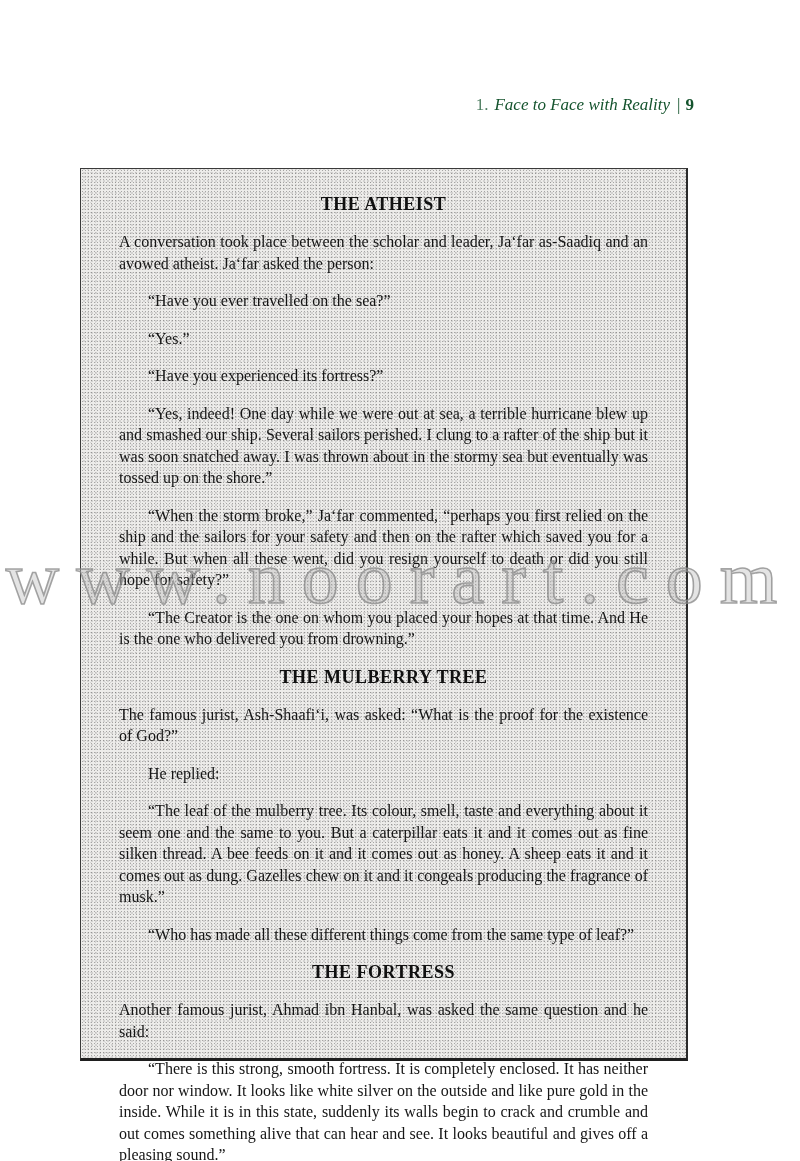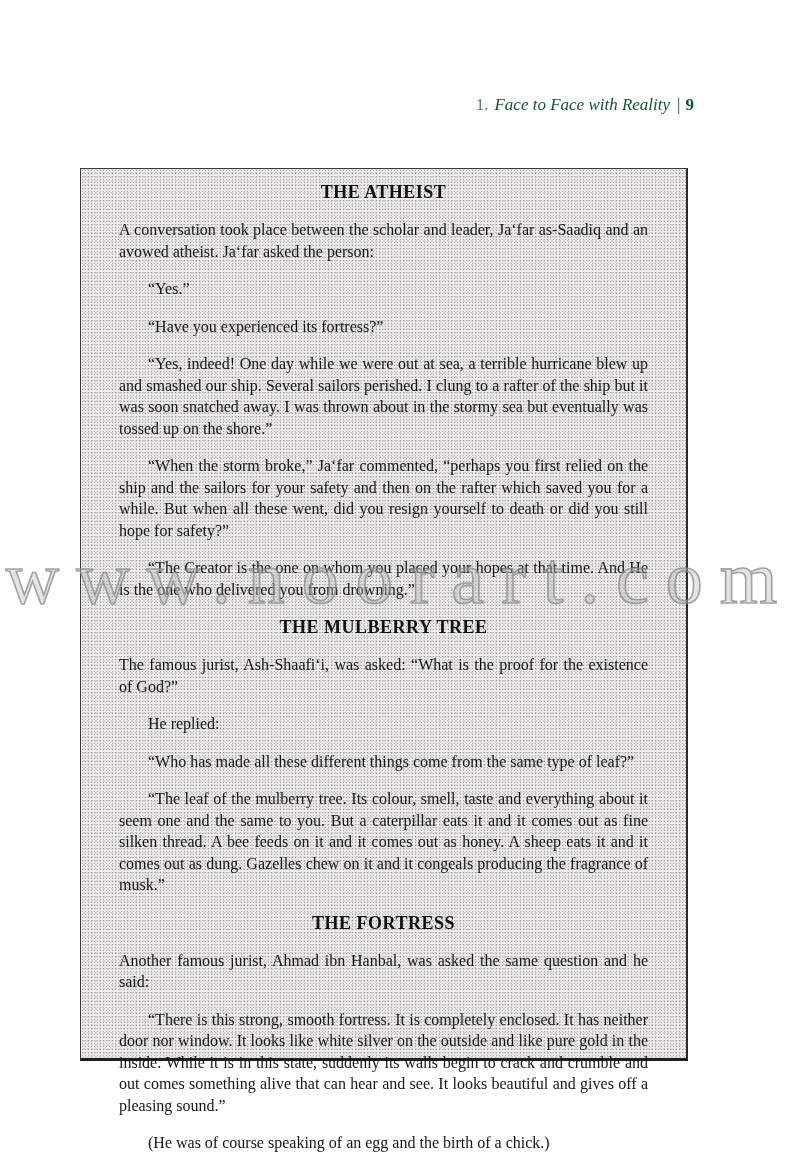--- a/index.html
+++ b/index.html
@@ -47,21 +47,21 @@
 
   .scan-block h2 {
     margin: 16px 0 8px 0;
     font-size: 18px;
     line-height: 22px;
     font-weight: bold;
     text-align: center;
     letter-spacing: 0.5px;
     color: #101010;
   }
-  .scan-block .section:first-child h2 { margin-top: 4px; }
+  .scan-block .section:first-child h2 { margin-top: 16px; }
 
   .scan-block p {
     margin: 16px;
     font-size: 16px;
     line-height: 21.5px;
     text-align: justify;
     color: #151515;
   }
   .scan-block p.indent { text-indent: 29px; }
 
@@ -86,33 +86,34 @@
 
 <div class="running-header">
   <span class="chapter-num">1.</span><span class="title">Face to Face with Reality</span><span class="sep">|</span><span class="pagenum">9</span>
 </div>
 
 <div class="scan-block">
 
   <div class="section">
     <h2>THE ATHEIST</h2>
     <p>A conversation took place between the scholar and leader, Ja‘far as-Saadiq and an avowed atheist. Ja‘far asked the person:</p>
+    <p class="indent">“Have you ever travelled on the sea?”</p>
     <p class="indent">“Yes.”</p>
     <p class="indent">“Have you experienced its fortress?”</p>
     <p class="indent">“Yes, indeed! One day while we were out at sea, a terrible hurricane blew up and smashed our ship. Several sailors perished. I clung to a rafter of the ship but it was soon snatched away. I was thrown about in the stormy sea but eventually was tossed up on the shore.”</p>
     <p class="indent">“When the storm broke,” Ja‘far commented, “perhaps you first relied on the ship and the sailors for your safety and then on the rafter which saved you for a while. But when all these went, did you resign yourself to death or did you still hope for safety?”</p>
     <p class="indent">“The Creator is the one on whom you placed your hopes at that time. And He is the one who delivered you from drowning.”</p>
   </div>
 
   <div class="section">
     <h2>THE MULBERRY TREE</h2>
     <p>The famous jurist, Ash-Shaafi‘i, was asked: “What is the proof for the existence of God?”</p>
     <p class="indent">He replied:</p>
+    <p class="indent">“The leaf of the mulberry tree. Its colour, smell, taste and everything about it seem one and the same to you. But a caterpillar eats it and it comes out as fine silken thread. A bee feeds on it and it comes out as honey. A sheep eats it and it comes out as dung. Gazelles chew on it and it congeals producing the fragrance of musk.”</p>
     <p class="indent">“Who has made all these different things come from the same type of leaf?”</p>
-    <p class="indent">“The leaf of the mulberry tree. Its colour, smell, taste and everything about it seem one and the same to you. But a caterpillar eats it and it comes out as fine silken thread. A bee feeds on it and it comes out as honey. A sheep eats it and it comes out as dung. Gazelles chew on it and it congeals producing the fragrance of musk.”</p>
   </div>
 
   <div class="section">
     <h2>THE FORTRESS</h2>
     <p>Another famous jurist, Ahmad ibn Hanbal, was asked the same question and he said:</p>
     <p class="indent">“There is this strong, smooth fortress. It is completely enclosed. It has neither door nor window. It looks like white silver on the outside and like pure gold in the inside. While it is in this state, suddenly its walls begin to crack and crumble and out comes something alive that can hear and see. It looks beautiful and gives off a pleasing sound.”</p>
     <p class="indent">(He was of course speaking of an egg and the birth of a chick.)</p>
   </div>
 
 </div>

